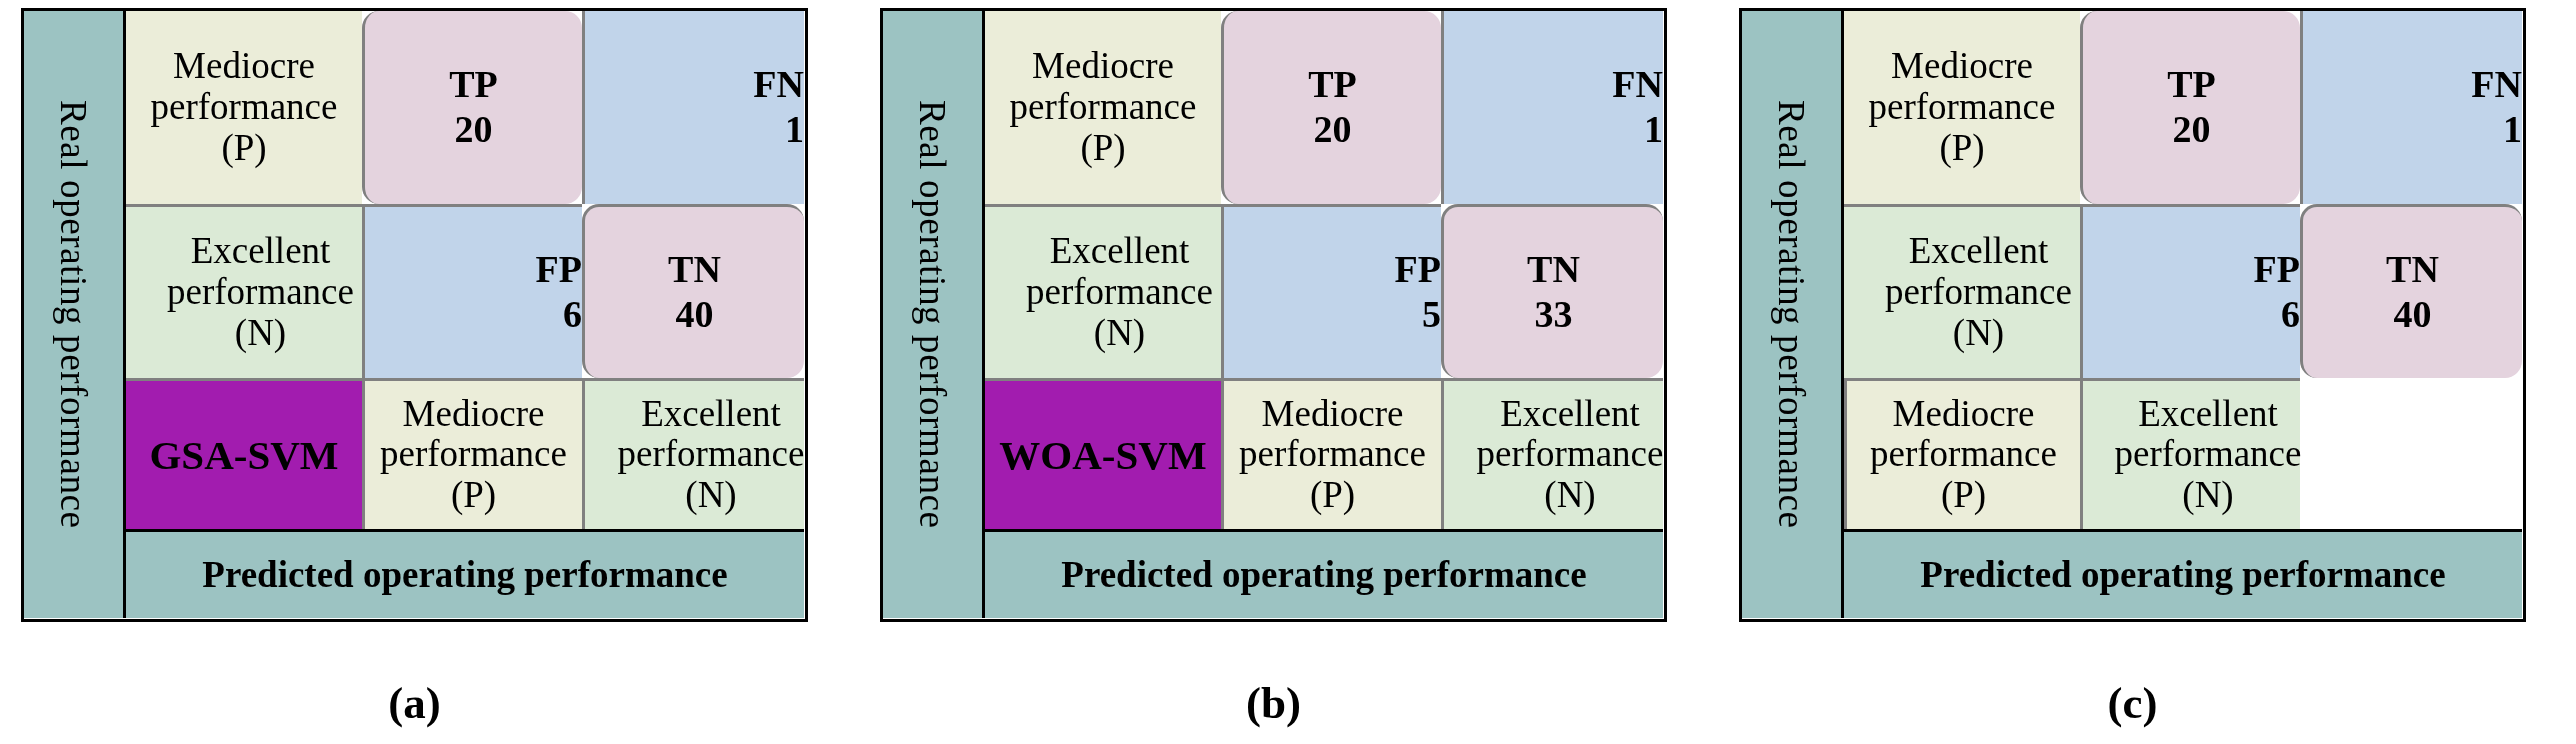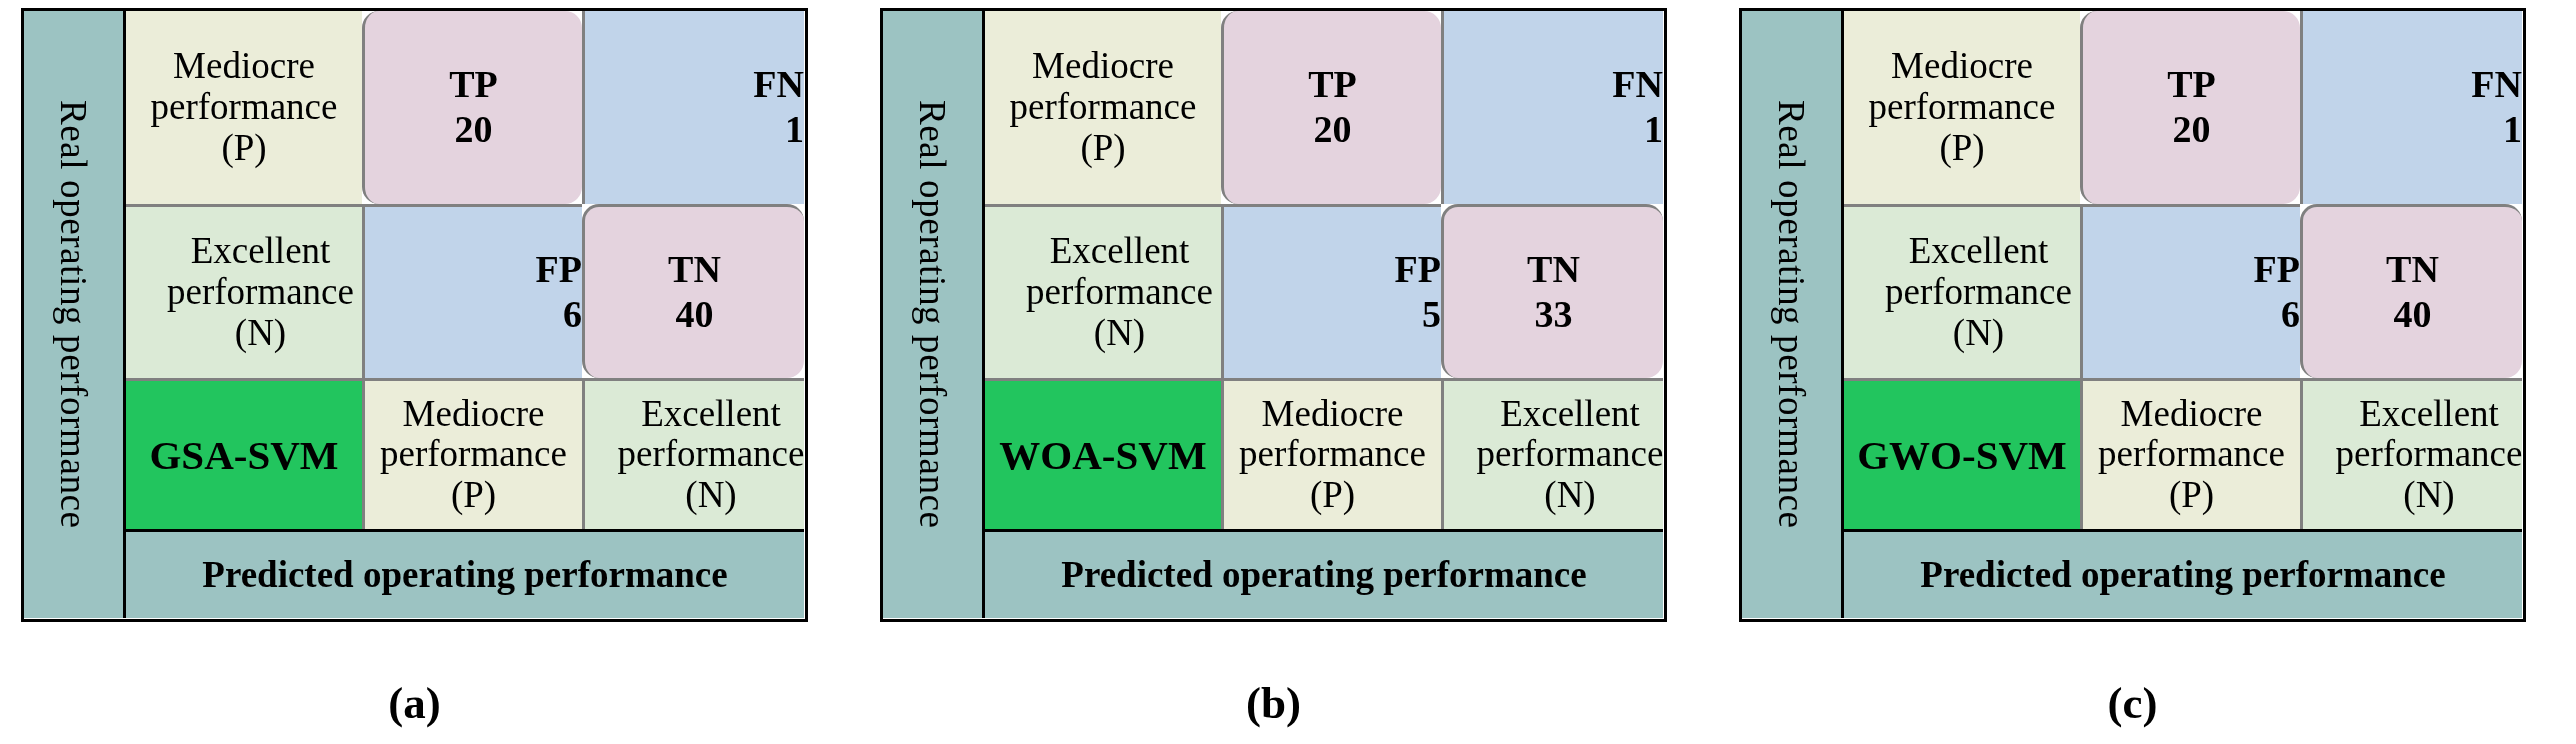--- a/index.html
+++ b/index.html
@@ -35,21 +35,21 @@
   }
   .band { background: var(--band-teal); display: flex; align-items: center; justify-content: center; }
   .band-left { grid-column: 1; grid-row: 1 / span 4; border-right: 3.2px solid var(--border-black); }
   .band-bottom { grid-column: 2 / span 3; grid-row: 4; border-top: 3.2px solid var(--border-black); font-size: 37px; font-weight: bold; }
   .vtext { writing-mode: vertical-rl; font-size: 37px; letter-spacing: 0.6px; }
   .cell { display: flex; flex-direction: column; align-items: center; justify-content: center; text-align: center; }
   .gl { border-left: 3.2px solid var(--grid-gray); }
   .gt { border-top: 3.2px solid var(--grid-gray); }
   .label { font-size: 37px; line-height: 1.1; white-space: pre-line; }
   .abbr { font-weight: 700; font-size: 38px; line-height: 1.18; }
-  .model { font-weight: 700; font-size: 41px; background: #22c55e; }
+  .model { font-weight: 700; font-size: 41px; background: #a21caf; }
   .cream { background: var(--mediocre-cream); }
   .green { background: var(--excellent-green); padding-left: 33px; }
   .pink  { background: var(--positive-pink); border-radius: 17px; }
   .blue  { background: var(--negative-blue); align-items: flex-end; }
   .caption {
     margin-left: 21px;
     width: 787px;
     margin-top: 59px;
     text-align: center;
     font-weight: 700;
@@ -162,21 +162,20 @@
 performance
 (N)</div>
     <div class="cell abbr blue gl gt">
       <div>FP</div>
       <div>6</div>
     </div>
     <div class="cell abbr pink gl gt">
       <div>TN</div>
       <div>40</div>
     </div>
-    <div class="cell model gt">GWO-SVM</div>
     <div class="cell label cream gl gt">Mediocre
 performance
 (P)</div>
     <div class="cell label green gl gt">Excellent
 performance
 (N)</div>
     <div class="band band-bottom">
       <span>Predicted operating performance</span>
     </div>
   </div>

